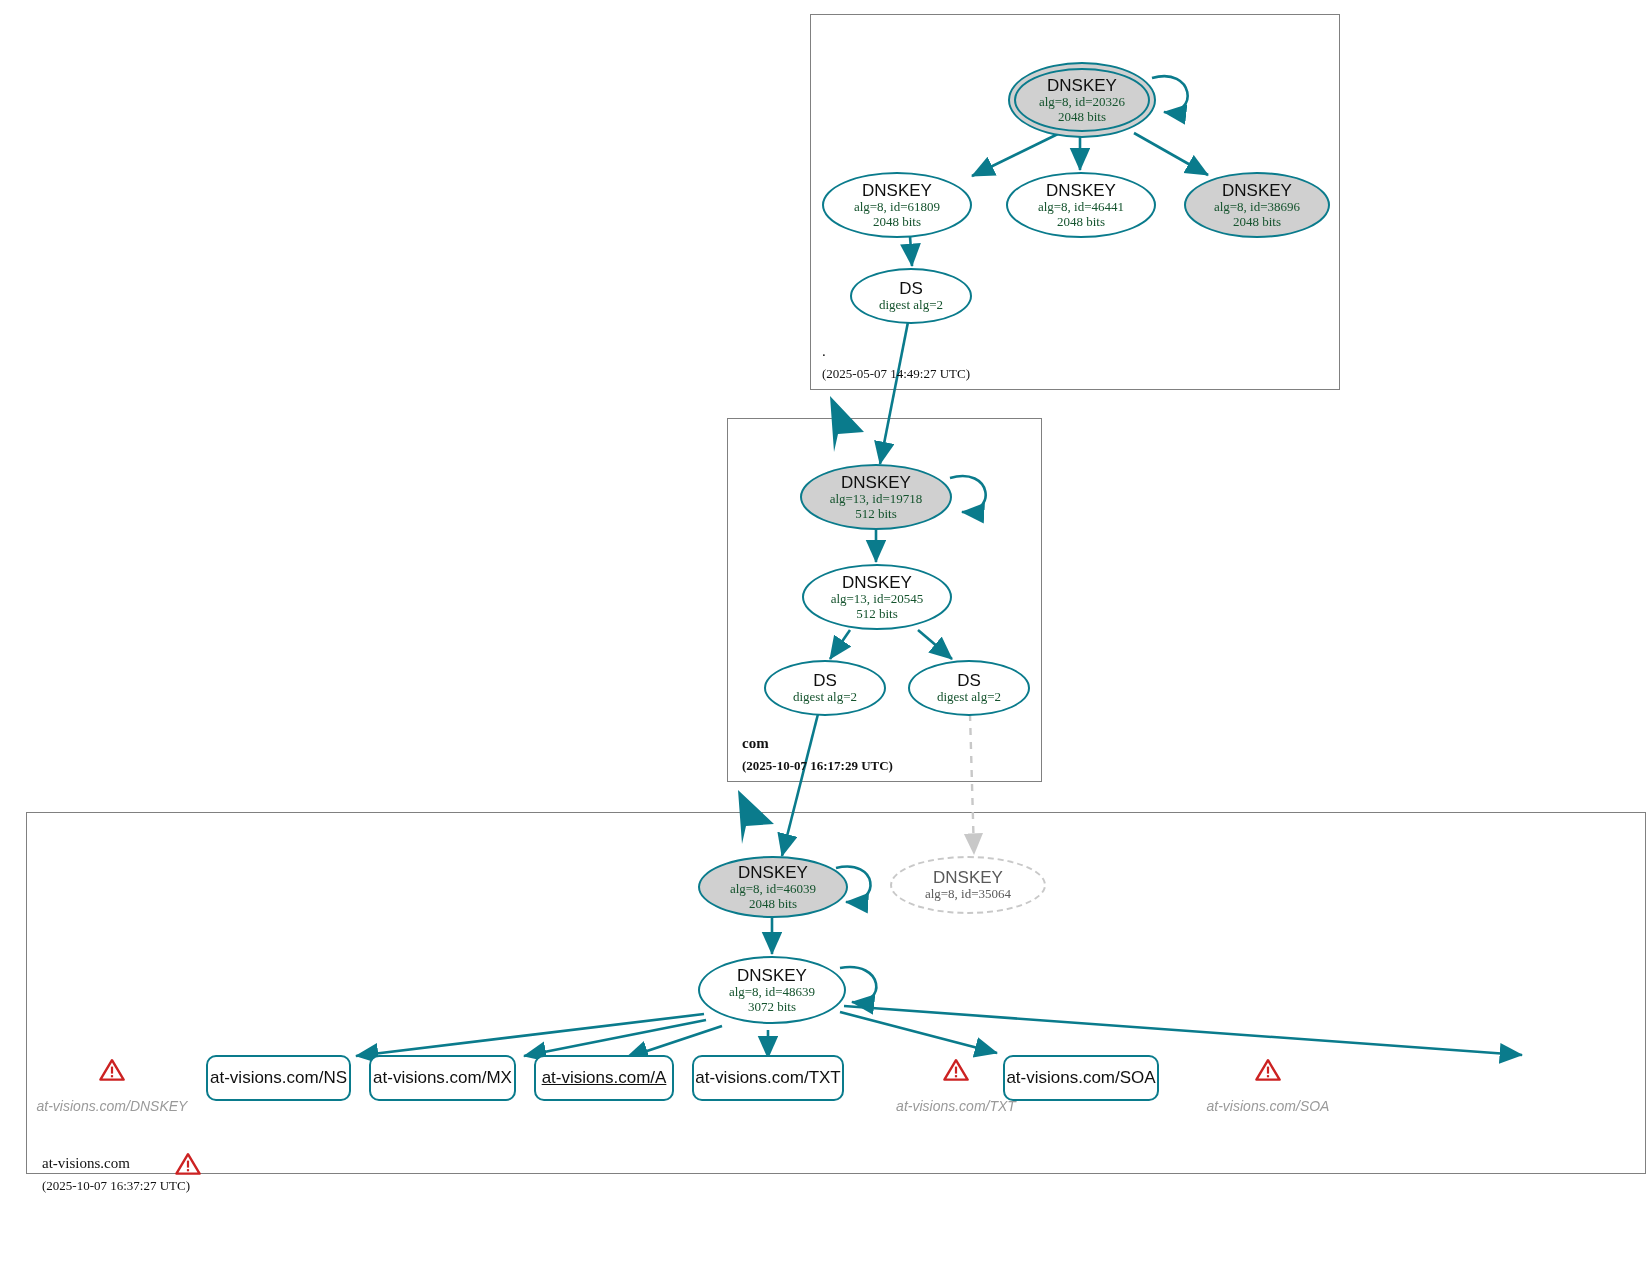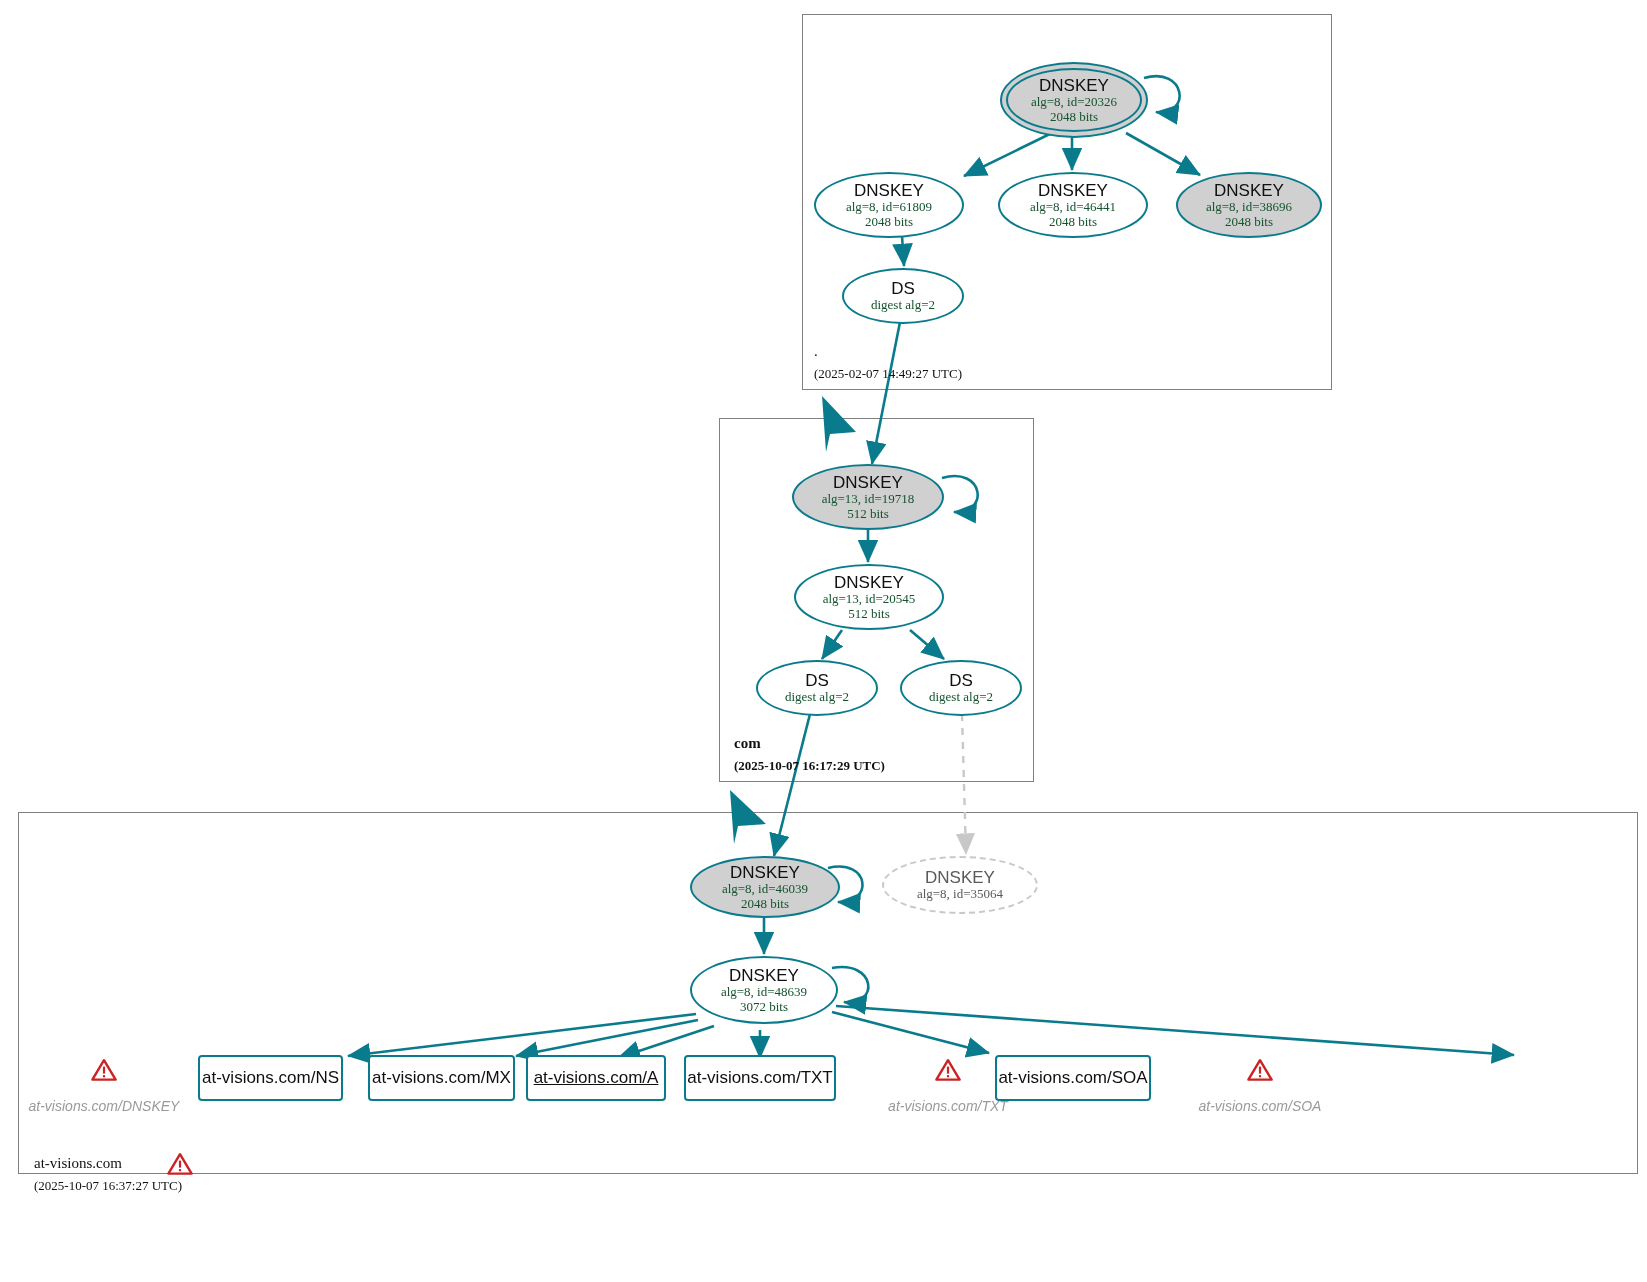--- a/index.html
+++ b/index.html
@@ -9,21 +9,21 @@
   }
   body {
     font-family: "Liberation Serif", "DejaVu Serif", serif;
     width: 1647px;
     height: 1282px;
     position: relative;
     overflow: hidden;
   }
   #stage {
     position: absolute;
-    left: 4px; top: 0;
+    left: 12px; top: 0;
     width: 1615px;
     height: 1282px;
   }
   svg.layer {
     position: absolute;
     left: 0; top: 0;
     width: 1647px;
     height: 1282px;
     overflow: visible;
   }
@@ -60,21 +60,21 @@
   .ellipse.double::before {
     content: "";
     position: absolute;
     left: 4px; top: 4px; right: 4px; bottom: 4px;
     border: 2px solid #0a7b8c;
     border-radius: 50%;
     pointer-events: none;
   }
   .rrset-box {
     border: 2px solid #0a7b8c;
-    border-radius: 4px;
+    border-radius: 10px;
     background: #ffffff;
     display: flex;
     align-items: center;
     justify-content: center;
     font-family: "Liberation Sans", sans-serif;
     font-size: 17px;
     color: #101010;
     white-space: nowrap;
     padding: 0 10px;
   }
@@ -216,21 +216,21 @@
     <div class="ttl-sub">2048 bits</div>
   </div>
 
   <div class="node ellipse" style="left:838px; top:268px; width:122px; height:56px;">
     <div class="ttl-title">DS</div>
     <div class="ttl-sub">digest alg=2</div>
   </div>
 
   <div class="zone-label" style="left:810px; top:343px;">
     <span>.</span>
-    <span class="ts">(2025-02-07 14:49:27 UTC)</span>
+    <span class="ts">(2025-05-07 14:49:27 UTC)</span>
   </div>
 
   <div class="node ellipse shaded" style="left:788px; top:464px; width:152px; height:66px;">
     <div class="ttl-title">DNSKEY</div>
     <div class="ttl-sub">alg=13, id=19718</div>
     <div class="ttl-sub">512 bits</div>
   </div>
 
   <div class="node ellipse" style="left:790px; top:564px; width:150px; height:66px;">
     <div class="ttl-title">DNSKEY</div>
@@ -294,21 +294,21 @@
       <rect x="11.9" y="8.6" width="2.2" height="7" fill="#cc2222"></rect>
       <rect x="11.9" y="17.1" width="2.2" height="2.2" fill="#cc2222"></rect>
     </svg>
     <div class="err-caption">at-visions.com/SOA</div>
   </div>
 
   <div class="node rrset-box" style="left:194px; top:1055px; width:145px; height:46px;">
     <span>at-visions.com/NS</span>
   </div>
 
-  <div class="node rrset-box" style="left:357px; top:1055px; width:147px; height:46px;margin-left:7px;">
+  <div class="node rrset-box" style="left:357px; top:1055px; width:147px; height:46px;">
     <span>at-visions.com/MX</span>
   </div>
 
   <div class="node rrset-box" style="left:522px; top:1055px; width:140px; height:46px;text-decoration:underline;">
     <span>at-visions.com/A</span>
   </div>
 
   <div class="node rrset-box" style="left:680px; top:1055px; width:152px; height:46px;">
     <span>at-visions.com/TXT</span>
   </div>

